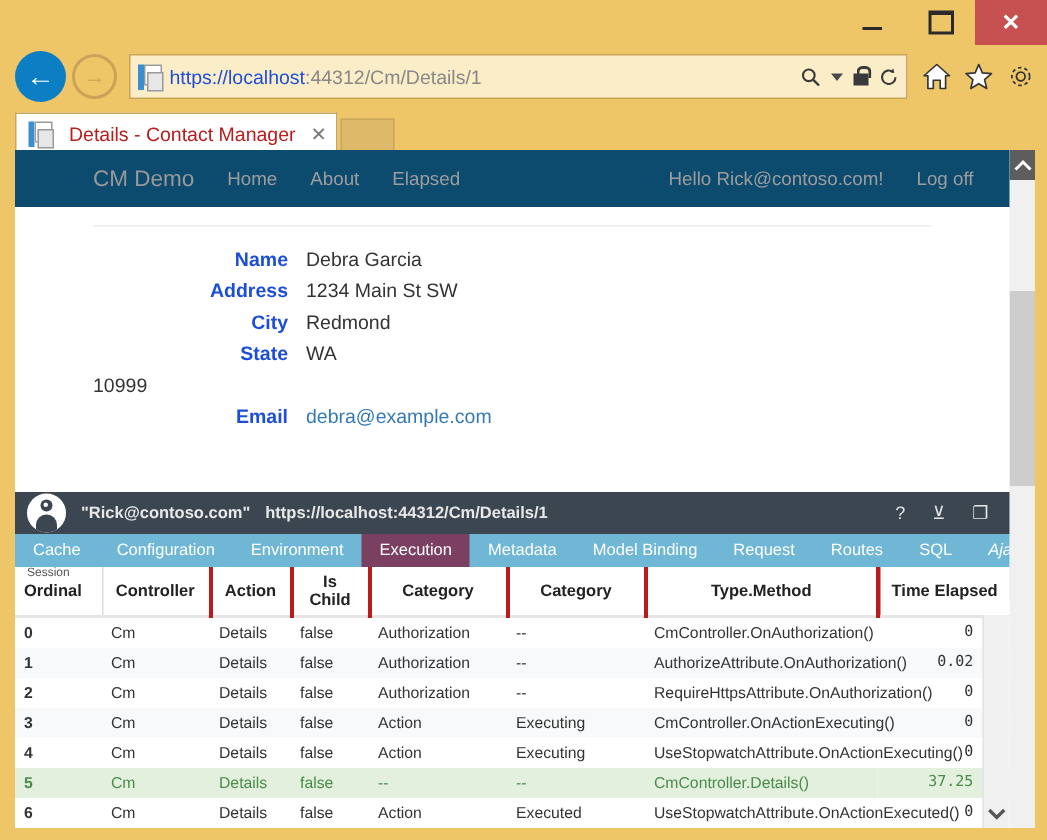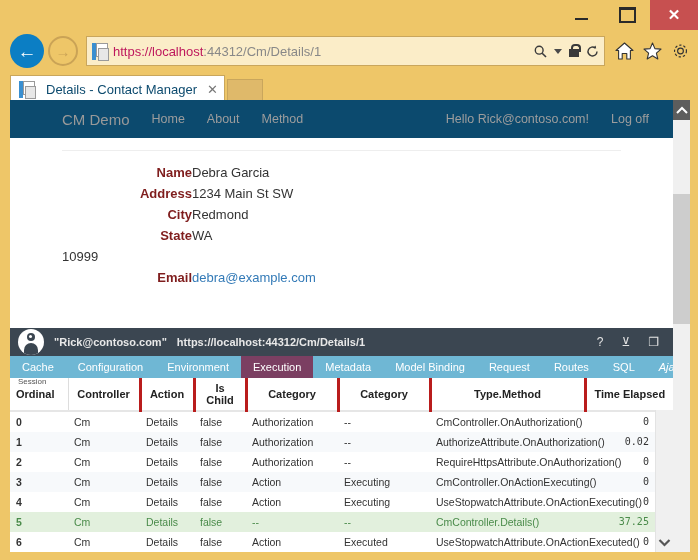--- a/index.html
+++ b/index.html
@@ -23,33 +23,33 @@
   .navbar{height:42px;display:flex;align-items:center;padding:0 8px 0 10px;}
   .navbtn{border-radius:50%;display:flex;align-items:center;justify-content:center;flex:none;}
   .back{width:34px;height:34px;background:#0b7ec4;color:#fff;font-size:19px;line-height:1;margin-right:4px;}
   .fwd{width:26px;height:26px;border:2px solid #caa356;color:#caa356;font-size:15px;margin-right:8px;}
   .addrwrap{flex:1;height:28px;background:#fbedc8;border:1px solid #c9a65c;display:flex;align-items:center;padding:0 5px;min-width:0;}
   .docicon{width:15px;height:17px;position:relative;flex:none;margin-right:6px;}
   .docicon .b{position:absolute;left:0;top:0;width:4px;height:17px;background:#3a8fd0;}
   .docicon .p1{position:absolute;left:4px;top:0;width:10px;height:12px;background:#fff;border:1px solid #9a9a9a;}
   .docicon .p2{position:absolute;left:6px;top:5px;width:9px;height:11px;background:#e7e7e7;border:1px solid #9a9a9a;}
   .url{flex:1;font-size:13px;color:#888;white-space:nowrap;overflow:hidden;}
-  .url b{color:#be185d;font-weight:400;}
+  .url b{color:#1d4ed8;font-weight:400;}
   .addricons{display:flex;align-items:center;gap:7px;padding-left:6px;flex:none;}
   .ic{color:#3a3a3a;font-size:14px;line-height:1;}
   .caret{width:0;height:0;border-left:4px solid transparent;border-right:4px solid transparent;border-top:5px solid #4a4a4a;}
   .lock{width:10px;height:8px;background:#3a3a3a;position:relative;margin-top:3px;}
   .lock:before{content:"";position:absolute;left:2px;top:-5px;width:6px;height:6px;border:2px solid #3a3a3a;border-bottom:none;border-radius:4px 4px 0 0;}
   .toolicons{display:flex;align-items:center;gap:9px;padding-left:10px;flex:none;}
   .svgic{display:block;}
 
   
   .tabstrip{height:30px;display:flex;align-items:flex-end;padding-left:10px;}
   .tab{height:26px;background:#fff;border:1px solid #c9a65c;border-bottom:none;display:flex;align-items:center;padding:0 6px 0 8px;}
-  .tab .lbl{font-size:13px;color:#0c4a6e;margin:0 10px 0 6px;white-space:nowrap;text-align:center;}
+  .tab .lbl{font-size:13px;color:#b91c1c;margin:0 10px 0 6px;white-space:nowrap;text-align:center;}
   .tab .x{font-size:13px;color:#777;}
   .newtab{width:34px;height:22px;background:#dfb96a;border:1px solid #c9a65c;border-bottom:none;margin-left:2px;}
 
   
   .viewport{position:absolute;left:10px;top:100px;width:680px;height:452px;background:#fff;overflow:hidden;border:0;}
 
   
   .pscroll{position:absolute;right:0;top:0;width:17px;height:452px;background:#f0f0f0;border-left:1px solid #e0e0e0;}
   .pscroll .arrowup{height:20px;background:#5d5d5d;display:flex;align-items:center;justify-content:center;}
   .pscroll .arrowup svg{display:block;}
@@ -63,21 +63,21 @@
   .brand{color:#999;font-size:15px;margin-right:22px;}
   .sitelink{color:#9d9d9d;font-size:12.5px;margin-right:22px;}
   .navright{margin-left:auto;display:flex;align-items:flex-start;padding-right:24px;}
   .navright .sitelink{margin-left:22px;margin-right:0;}
 
   
   .content{padding:0 52px;}
   .hr{border-top:1px solid #eee;margin:12px 0 0 0;}
   .dl{margin-top:14px;font-size:13px;color:#333;}
   .drow{display:flex;margin-bottom:5px;line-height:16px;}
-  .dt{width:130px;text-align:right;font-weight:bold;padding-right:0;color:#7f1d1d;}
+  .dt{width:130px;text-align:right;font-weight:bold;padding-right:12px;color:#1d4ed8;}
   .dd{color:#333;}
   .dd a{color:#337ab7;text-decoration:none;}
   .actions{margin-top:18px;font-size:13px;color:#888;}
   .actions a{color:#337ab7;text-decoration:none;}
 
   
   .glimpse{position:absolute;left:0;right:0;bottom:0;background:#fff;}
   .gheader{height:28px;background:#3b4651;display:flex;align-items:center;padding-left:8px;position:relative;}
   .glogo{width:26px;height:26px;border-radius:50%;background:#fff;position:relative;flex:none;margin-right:10px;overflow:hidden;}
   .glogo .head{position:absolute;left:9px;top:4px;width:8px;height:8px;border-radius:50%;background:#3b4651;}
@@ -210,21 +210,21 @@
           <div class="thumb"></div>
         </div>
     </div>
 
     <div class="pagearea">
 
       <div class="sitenav">
         <span class="brand">CM Demo</span>
         <span class="sitelink">Home</span>
         <span class="sitelink">About</span>
-        <span class="sitelink">Method</span>
+        <span class="sitelink">Elapsed</span>
         <span class="navright">
           <span class="sitelink">Hello Rick@contoso.com!</span>
           <span class="sitelink">Log off</span>
         </span>
       </div>
 
       <div class="content">
         <div class="hr"></div>
         <div class="dl">
           <div class="drow">

